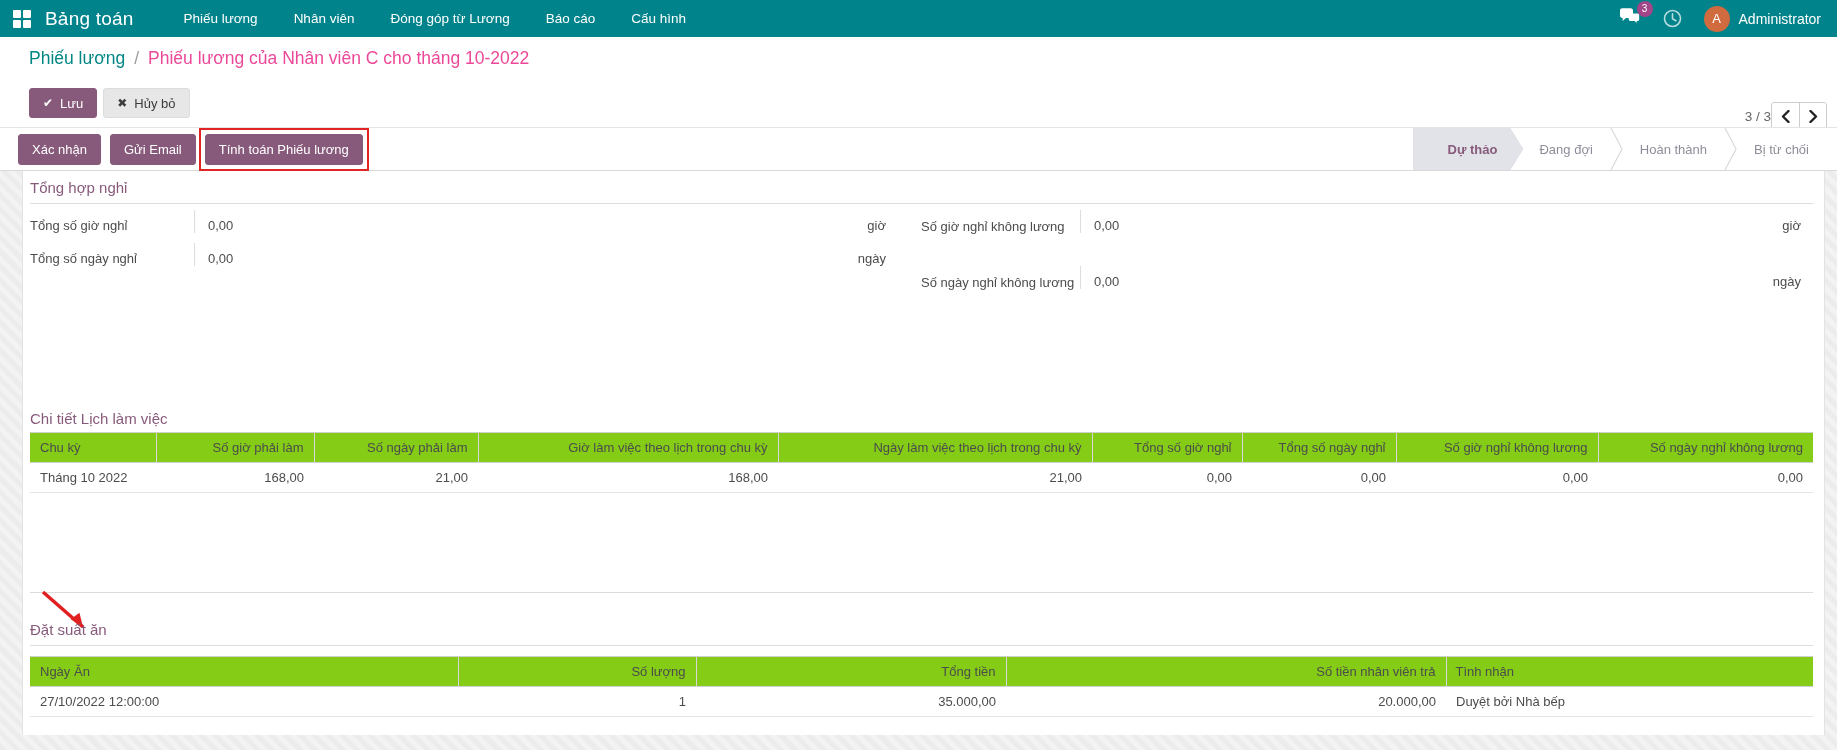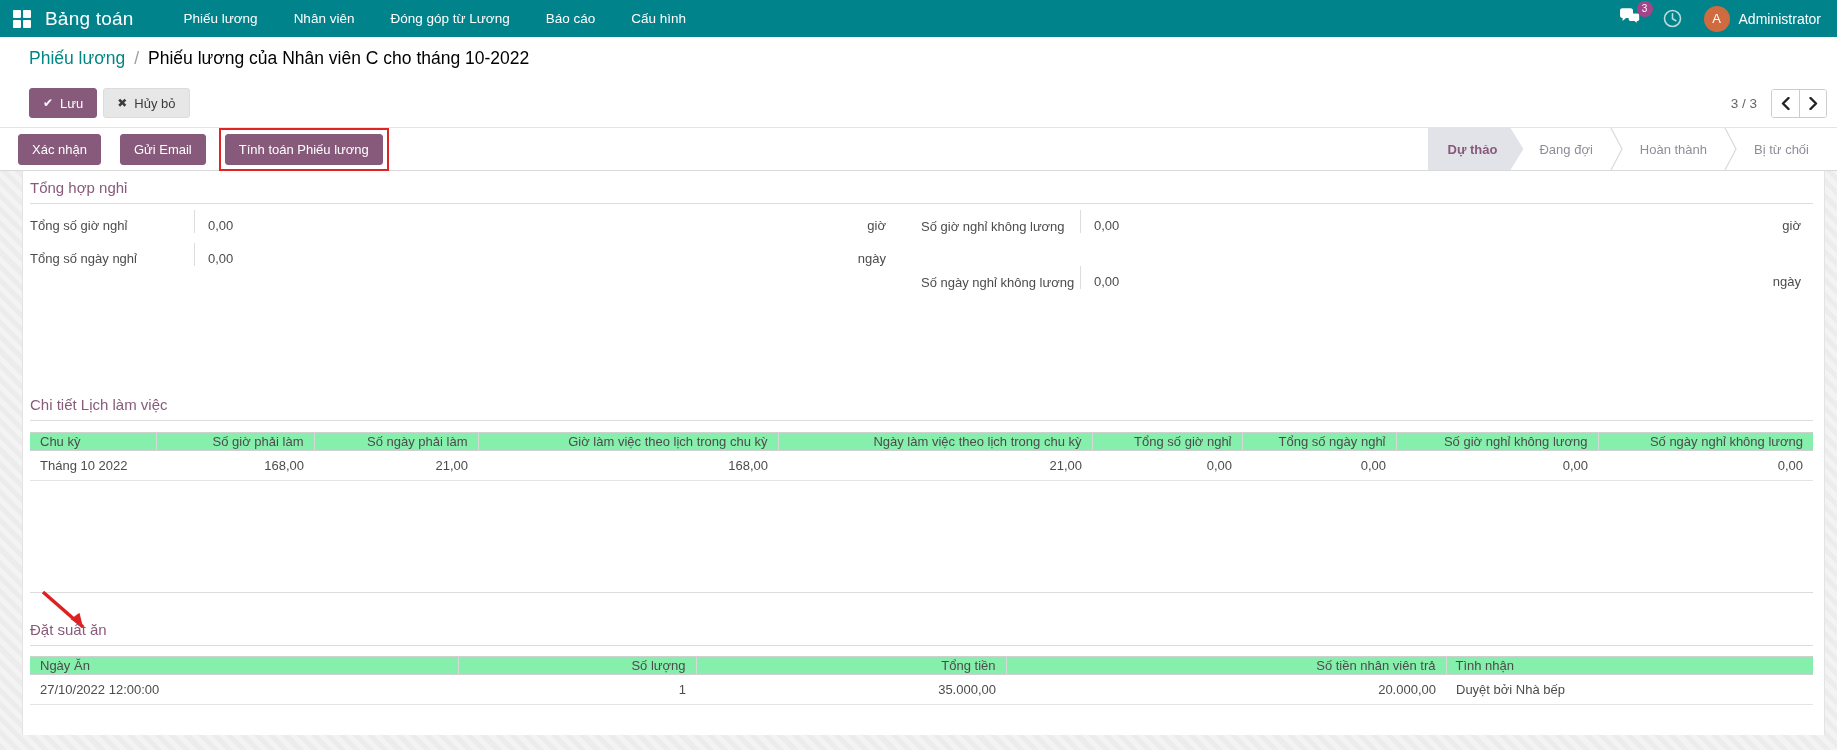--- a/index.html
+++ b/index.html
@@ -25,51 +25,51 @@
   .user-wrap { display:flex; align-items:center; gap:9px; cursor:pointer; }
   .avatar { width:26px; height:26px; border-radius:50%; background:#cf6b3e; color:#fff;
             font-size:13px; display:flex; align-items:center; justify-content:center; }
   .user-name { font-size:14px; }
 
   
   .crumb-row { position:absolute; top:37px; left:0; width:100%; height:43px; background:#fff;
                display:flex; align-items:center; padding-left:29px; font-size:17.5px; }
   .crumb-link { color:#008784; cursor:pointer; }
   .crumb-sep { color:#9d9d9d; margin:0 9px; }
-  .crumb-current { color:#000000; }
+  .crumb-current { color:#ec4899; }
 
   
   .action-row { position:absolute; top:80px; left:0; width:100%; height:47px; background:#fff; }
   .action-left { position:absolute; left:29px; top:8px; display:flex; gap:6px; }
   .btn { height:30px; font-size:13px; border:1px solid transparent; border-radius:3px;
          display:inline-flex; align-items:center; padding:0 13px; cursor:pointer;
          font-family:"Liberation Sans", sans-serif; }
   .btn-primary { background:#875a7b; color:#fff; border-color:#875a7b; }
   .btn-light { background:#e7e7e7; color:#3c3c3c; border-color:#dcdcdc; }
   .btn .glyph { margin-right:7px; font-size:12px; }
-  .pager { position:absolute; right:10px; top:9px; display:flex; align-items:center; gap:14px; }
+  .pager { position:absolute; right:10px; top:22px; display:flex; align-items:center; }
   .pager-count { font-size:13.5px; color:#666; }
   .pager-btns { display:flex; border:1px solid #ccc; border-radius:3px; overflow:hidden; }
   .pager-btn { width:27px; height:27px; background:#fff; display:flex; align-items:center;
                justify-content:center; cursor:pointer; }
   .pager-btn + .pager-btn { border-left:1px solid #ccc; }
 
   
   .status-row { position:absolute; top:127px; left:0; width:100%; height:44px; background:#fff;
                 border-top:1px solid #e4e4e4; border-bottom:1px solid #d9d9d9; }
-  .wf-buttons { position:absolute; left:18px; top:6px; display:flex; gap:19px; }
+  .wf-buttons { position:absolute; left:18px; top:6px; display:flex; gap:9px; }
   .wf-btn { height:31px; }
   .compute-wrap { position:relative; }
   .red-box { position:absolute; left:-6px; top:-6px; right:-6px; bottom:-6px;
              border:2px solid #e02424; pointer-events:none; }
   .statusbar { position:absolute; right:12px; top:0; height:42px; display:flex;
                align-items:center; }
   .step { font-size:13px; color:#8e8e9a; padding:0 16px; height:42px; display:flex;
           align-items:center; cursor:pointer; white-space:nowrap; }
-  .step.active { background:#e2e3e9; color:#875a7b; font-weight:bold; padding:0 26px 0 20px;
+  .step.active { background:#e2e3e9; color:#875a7b; font-weight:bold; padding:0 26px 0 35px;
                  clip-path:polygon(0 0, calc(100% - 13px) 0, 100% 50%, calc(100% - 13px) 100%, 0 100%); }
   .step-div { flex:0 0 auto; }
 
   
   .content { position:absolute; top:171px; left:0; width:100%; height:579px;
              background:repeating-linear-gradient(45deg,#ececec 0 5px,#f3f3f3 5px 10px); }
   .sheet { position:absolute; left:22px; top:0; width:1803px; height:564px; background:#fff;
            border-left:1px solid #e3e3e3; border-right:1px solid #e3e3e3; }
 
   .sec-heading { position:absolute; left:7px; width:1783px; color:#875a7b; font-size:15px;
@@ -89,29 +89,29 @@
   .g-right { left:898px; top:39px; width:880px; }
   .g-right .frow { height:56px; }
   .g-right .flabel { width:159px; line-height:17px; }
   .g-right .funit { width:60px; margin-left:auto; }
 
   .g-meal { left:7px; top:161px; width:856px; }
   .g-meal .frow { height:40px; }
   .g-meal .flabel { width:164px; }
 
   .h-leave { top:8px; }
-  .h-schedule { top:225px; }
+  .h-schedule { top:239px; }
   .h-meals { top:450px; }
 
   
   table.o-list { position:absolute; left:7px; width:1783px; border-collapse:collapse;
                  font-size:13px; table-layout:fixed; }
   .t-schedule { top:261px; }
   .t-meals { top:485px; }
-  table.o-list th { background:#86efac; font-weight:normal; color:#4c4c4c; height:18px;
+  table.o-list th { background:#84cc16; font-weight:normal; color:#4c4c4c; height:30px;
                     border-top:1px solid #d0d0d0; border-bottom:1px solid #cdd0d4;
                     padding:0 10px; cursor:pointer; white-space:nowrap; overflow:hidden; }
   table.o-list th + th { border-left:1px solid #d8d8d8;padding-left:9px; }
   table.o-list td { height:30px; padding:0 10px; border-bottom:1px solid #e4e4e4;
                     white-space:nowrap; overflow:hidden; cursor:pointer; }
   .al { text-align:left; } .ar { text-align:right; }
 
   .table-footer-line { position:absolute; left:7px; top:421px; width:1783px; height:0;
                        border-top:1px solid #dcdcdc; }
 

